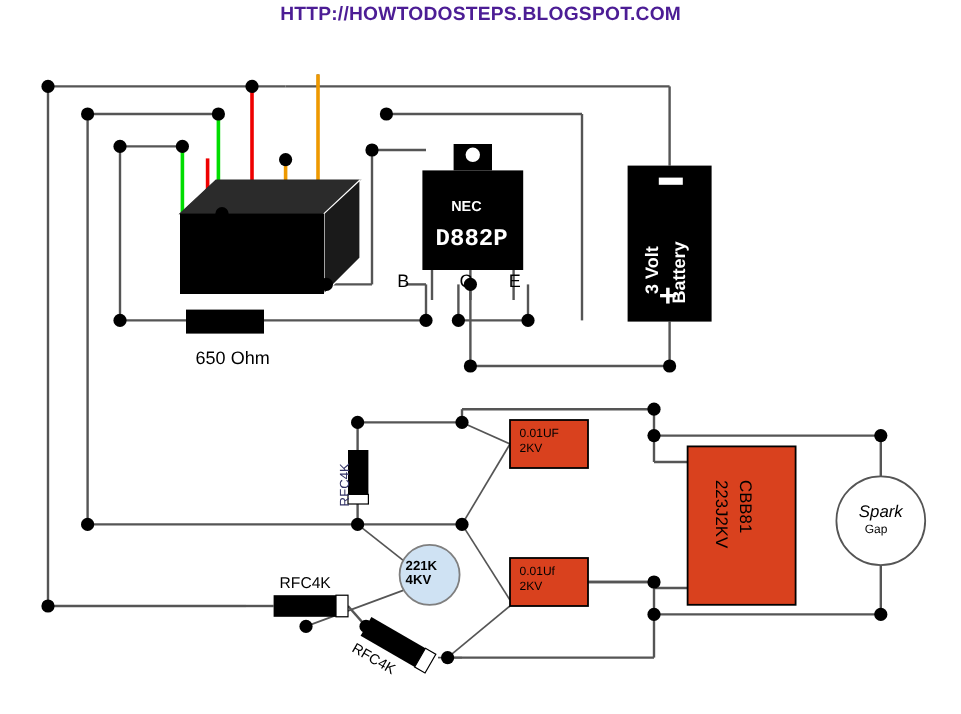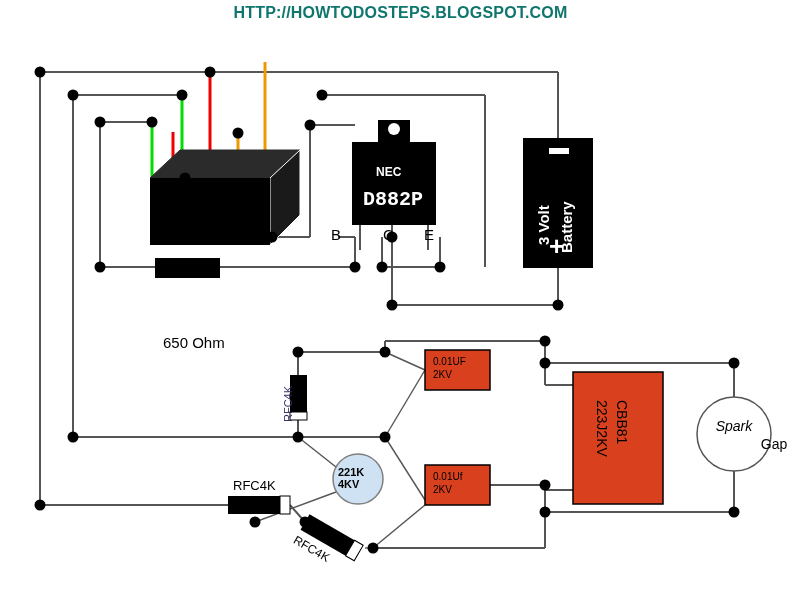--- a/index.html
+++ b/index.html
@@ -19,21 +19,21 @@
     overflow: hidden;
   }
   #page-title {
     position: absolute;
     left: 0;
     top: 4px;
     width: 801px;
     text-align: center;
     font-size: 16px;
     font-weight: bold;
-    color: #0f766e;
+    color: #4c1d95;
     letter-spacing: 0.2px;
   }
   svg#schematic {
     position: absolute;
     left: 0;
     top: 0;
   }
   .lbl {
     position: absolute;
     color: #000000;
@@ -244,21 +244,21 @@
       <circle cx="305" cy="522" r="5.5"></circle>
       <circle cx="255" cy="522" r="5.5"></circle>
       <circle cx="373" cy="548" r="5.5"></circle>
       <circle cx="545" cy="512" r="5.5"></circle>
       <circle cx="734" cy="512" r="5.5"></circle>
       <circle cx="545" cy="485" r="5.5"></circle>
     </g>
   </svg>
 
 
-  <div class="comp-label" style="left:163px; top:290px; font-size:15px;margin-top:44px;">650 Ohm</div>
+  <div class="comp-label" style="left:163px; top:290px; font-size:15px;">650 Ohm</div>
 
   <div class="lbl lbl-white" style="left:376px; top:165px; font-size:12px;">NEC</div>
   <div class="lbl lbl-white" style="left:363px; top:188px; font-size:20px;font-family:Liberation Mono, monospace;">D882P</div>
 
   <div class="lbl" style="left:331px; top:226px; font-size:15px;">B</div>
   <div class="lbl" style="left:383px; top:226px; font-size:15px;">C</div>
   <div class="lbl" style="left:424px; top:226px; font-size:15px;">E</div>
 
   <div class="lbl lbl-white rot-90" style="left:535px; top:245px; font-size:15px;">3 Volt</div>
   <div class="lbl lbl-white rot-90" style="left:558px; top:253px; font-size:15px;">Battery</div>
@@ -276,15 +276,15 @@
   <div class="cap-text" style="left:433px; top:470px;">0.01Uf</div>
   <div class="cap-text" style="left:433px; top:483px;">2KV</div>
 
   <div class="comp-label rot-90cw" style="left:630px; top:400px; font-size:14px;">CBB81</div>
   <div class="comp-label rot-90cw" style="left:610px; top:400px; font-size:14px;">223J2KV</div>
 
   <div class="lbl blue-text" style="left:338px; top:466px; width:42px;">221K</div>
   <div class="lbl blue-text" style="left:338px; top:478px; width:42px;">4KV</div>
 
   <div class="lbl" style="left:710px; top:418px; width:48px; text-align:center; font-size:14px;font-style:italic;">Spark</div>
-  <div class="lbl" style="left:750px; top:436px; width:48px; text-align:center; font-size:14px;">Gap</div>
+  <div class="lbl" style="left:706px; top:436px; width:48px; text-align:center; font-size:10px;">Gap</div>
 
 </div>
 
 </body></html>

